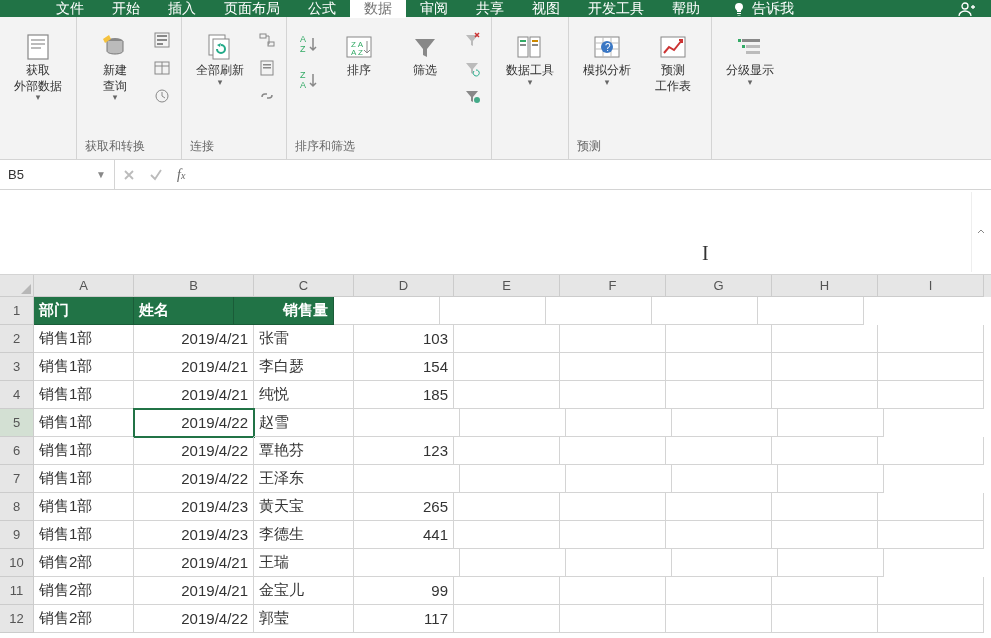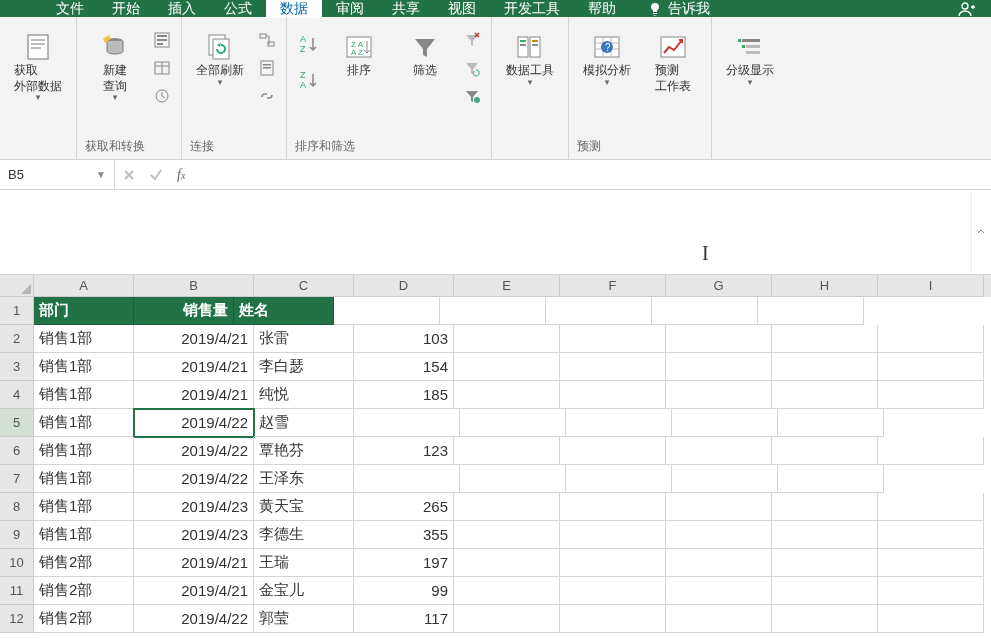--- a/index.html
+++ b/index.html
@@ -1,32 +1,32 @@
 <!DOCTYPE html>
 <html><head>
 <meta charset="utf-8">
 <style>
 * { box-sizing: border-box; margin: 0; padding: 0; }
 body { font-family: "Microsoft YaHei", "Segoe UI", sans-serif; font-size: 13px; background: #fff; width: 991px; height: 638px; overflow: hidden; color: #333; }
 
 .ribbon-tabs { background: #217346; height: 17px; display: flex; align-items: center; padding-left: 42px; }
 .ribbon-tab { color: #fff; padding: 0 14px; display: flex; align-items: center; font-size: 14px; cursor: pointer; }
-.ribbon-tab.active { background: #fff; color: #0369a1; }
+.ribbon-tab.active { background: #fff; color: #737373; }
 .ribbon-tab.tellme { margin-left: 4px; }
 .ribbon-tab.tellme::before { content: ""; }
 .tellme-icon { margin-right: 6px; }
 .share-icon { margin-left: auto; padding: 0 14px; display: flex; align-items: center; color: #fff; }
 
 .ribbon { background: #f3f3f3; border-bottom: 1px solid #d4d4d4; height: 143px; display: flex; }
 .ribbon-group { border-right: 1px solid #d4d4d4; padding: 4px 8px 2px 8px; display: flex; flex-direction: column; justify-content: space-between; }
 .ribbon-group-content { display: flex; gap: 6px; align-items: flex-start; justify-content: center; flex: 1; padding-top: 6px; }
 .ribbon-group-label { text-align: left; font-size: 12px; color: #666; padding: 2px 0; }
 .big-btn { display: flex; flex-direction: column; align-items: center; padding: 4px 6px; cursor: pointer; min-width: 60px; }
 .big-btn .icon { width: 32px; height: 32px; display: flex; align-items: center; justify-content: center; }
-.big-btn .lbl { font-size: 12px; line-height: 1.3; }
+.big-btn .lbl { text-align: center; font-size: 12px; line-height: 1.3; }
 .big-btn .arrow-down { font-size: 9px; color: #666; margin-top: -2px; }
 .small-btn-col { display: flex; flex-direction: column; gap: 6px; padding-top: 2px; }
 .small-btn { width: 22px; height: 22px; display: flex; align-items: center; justify-content: center; cursor: pointer; }
 
 .namebox-row { height: 30px; border-bottom: 1px solid #d4d4d4; display: flex; align-items: stretch; background: #fff; }
 .namebox { width: 115px; border-right: 1px solid #d4d4d4; display: flex; align-items: center; padding: 0 8px; justify-content: space-between; gap: 23px; }
 .namebox-dd { color: #888; font-size: 10px; }
 .fx-btns { display: flex; align-items: center; padding: 0 8px; gap: 14px; color: #999; }
 .fx-btns .fx { font-style: italic; font-family: serif; color: #666; font-size: 14px; }
 .formula-input { flex: 1; padding: 0 8px; display: flex; align-items: center; }
@@ -64,20 +64,21 @@
 
 svg { display: block; }
 </style>
 </head>
 <body>
 
 <div class="ribbon-tabs">
   <div class="ribbon-tab">文件</div>
   <div class="ribbon-tab">开始</div>
   <div class="ribbon-tab">插入</div>
+  <div class="ribbon-tab">页面布局</div>
   <div class="ribbon-tab">公式</div>
   <div class="ribbon-tab active">数据</div>
   <div class="ribbon-tab">审阅</div>
   <div class="ribbon-tab">共享</div>
   <div class="ribbon-tab">视图</div>
   <div class="ribbon-tab">开发工具</div>
   <div class="ribbon-tab">帮助</div>
   <div class="ribbon-tab tellme">
     <span class="tellme-icon">
       <svg width="14" height="14" viewBox="0 0 14 14">
@@ -385,22 +386,22 @@
         <div class="row-hdr">7</div>
         <div class="row-hdr">8</div>
         <div class="row-hdr">9</div>
         <div class="row-hdr">10</div>
         <div class="row-hdr">11</div>
         <div class="row-hdr">12</div>
       </div>
     <div class="data-cells" id="data-cells">
         <div class="data-row">
           <div class="cell hdr wA">部门</div>
+          <div class="cell hdr wC">姓名</div>
           <div class="cell hdr wD">销售量</div>
-          <div class="cell hdr wC">姓名</div>
           <div class="cell blank"></div>
           <div class="cell blank"></div>
           <div class="cell blank"></div>
           <div class="cell blank"></div>
           <div class="cell blank"></div>
         </div>
         <div class="data-row">
           <div class="cell wA">销售1部</div>
           <div class="cell wB">2019/4/21</div>
           <div class="cell wC">张雷</div>
@@ -472,32 +473,31 @@
           <div class="cell blank"></div>
           <div class="cell blank"></div>
           <div class="cell blank"></div>
           <div class="cell blank"></div>
           <div class="cell blank"></div>
         </div>
         <div class="data-row">
           <div class="cell wA">销售1部</div>
           <div class="cell wB">2019/4/23</div>
           <div class="cell wC">李德生</div>
-          <div class="cell wD">355</div>
+          <div class="cell wD">441</div>
           <div class="cell blank"></div>
           <div class="cell blank"></div>
           <div class="cell blank"></div>
           <div class="cell blank"></div>
           <div class="cell blank"></div>
         </div>
         <div class="data-row">
           <div class="cell wA">销售2部</div>
           <div class="cell wB">2019/4/21</div>
           <div class="cell wC">王瑞</div>
-          <div class="cell wD">197</div>
           <div class="cell blank"></div>
           <div class="cell blank"></div>
           <div class="cell blank"></div>
           <div class="cell blank"></div>
           <div class="cell blank"></div>
         </div>
         <div class="data-row">
           <div class="cell wA">销售2部</div>
           <div class="cell wB">2019/4/21</div>
           <div class="cell wC">金宝儿</div>

